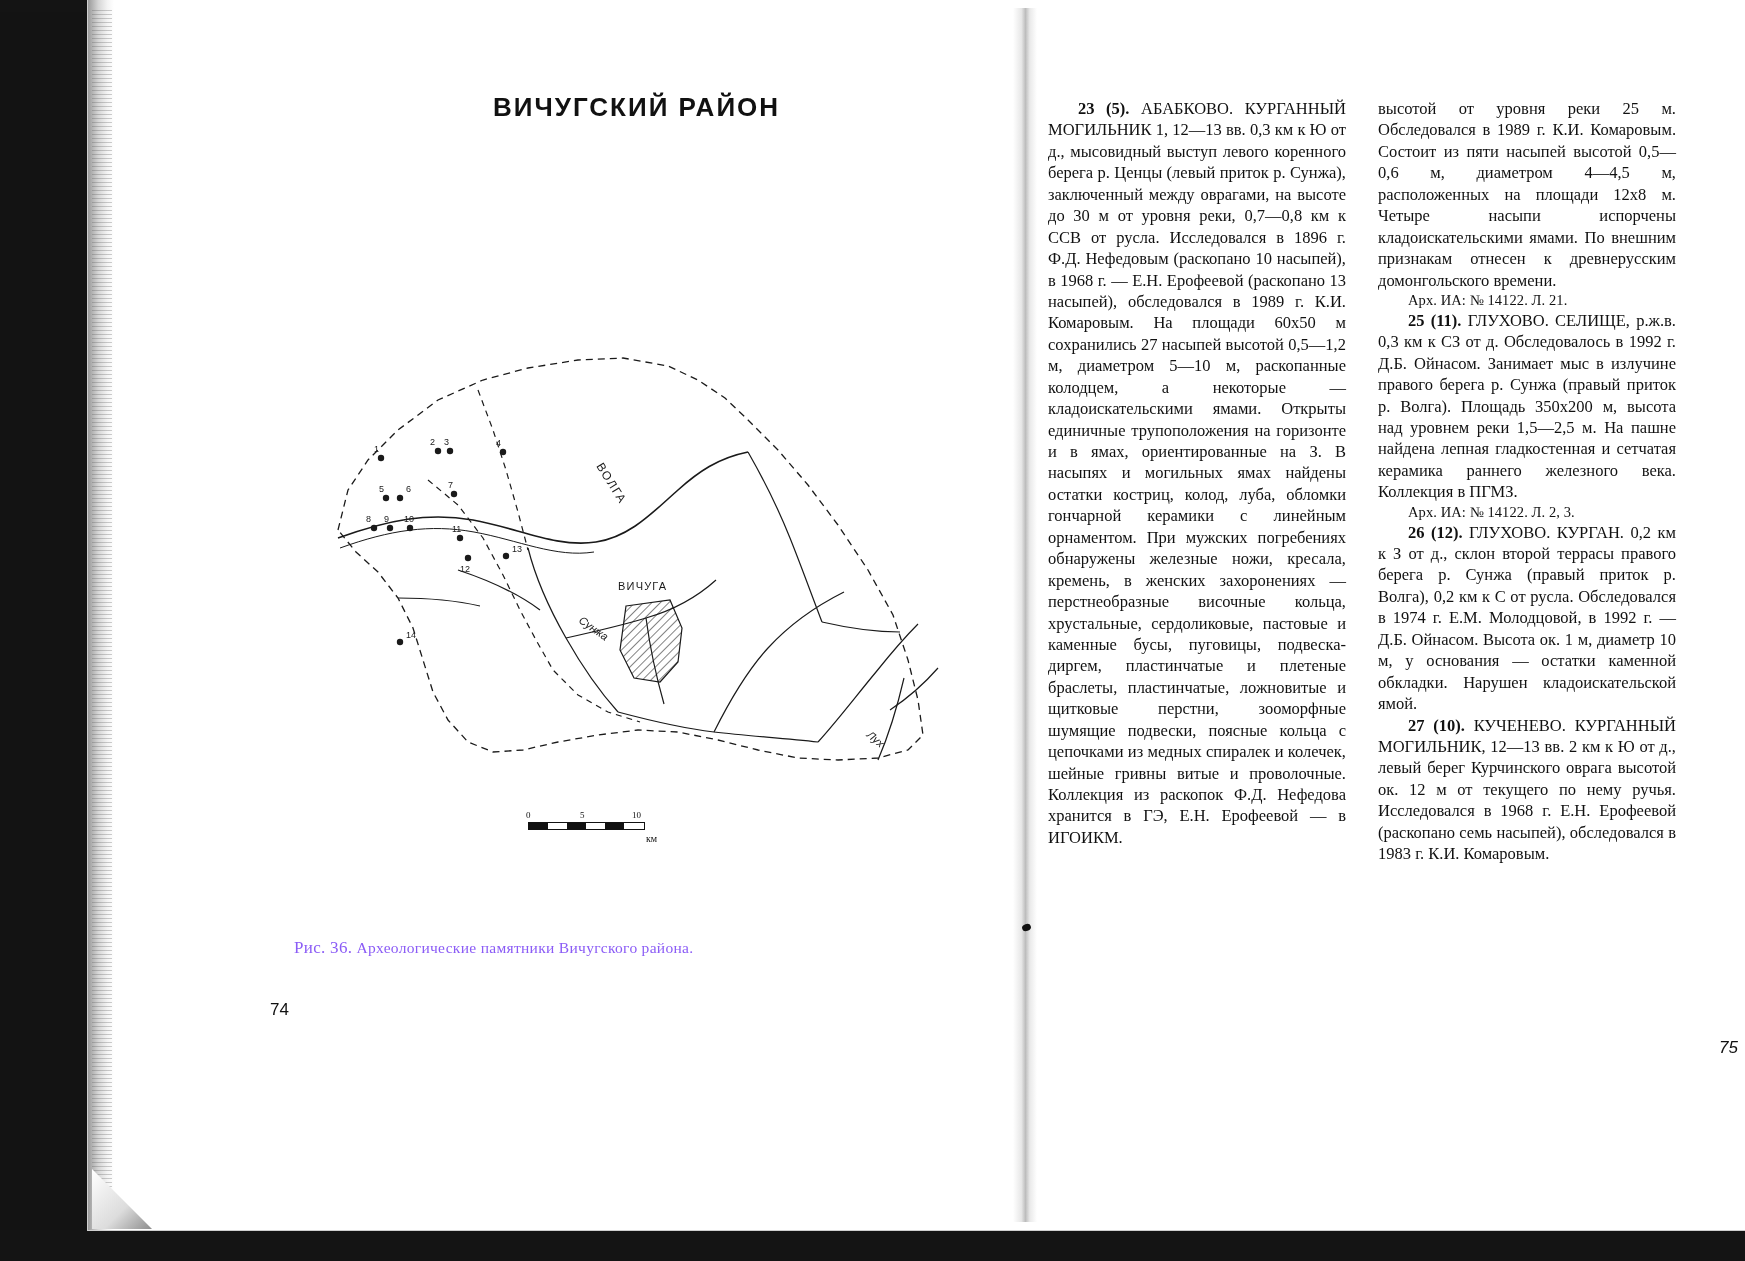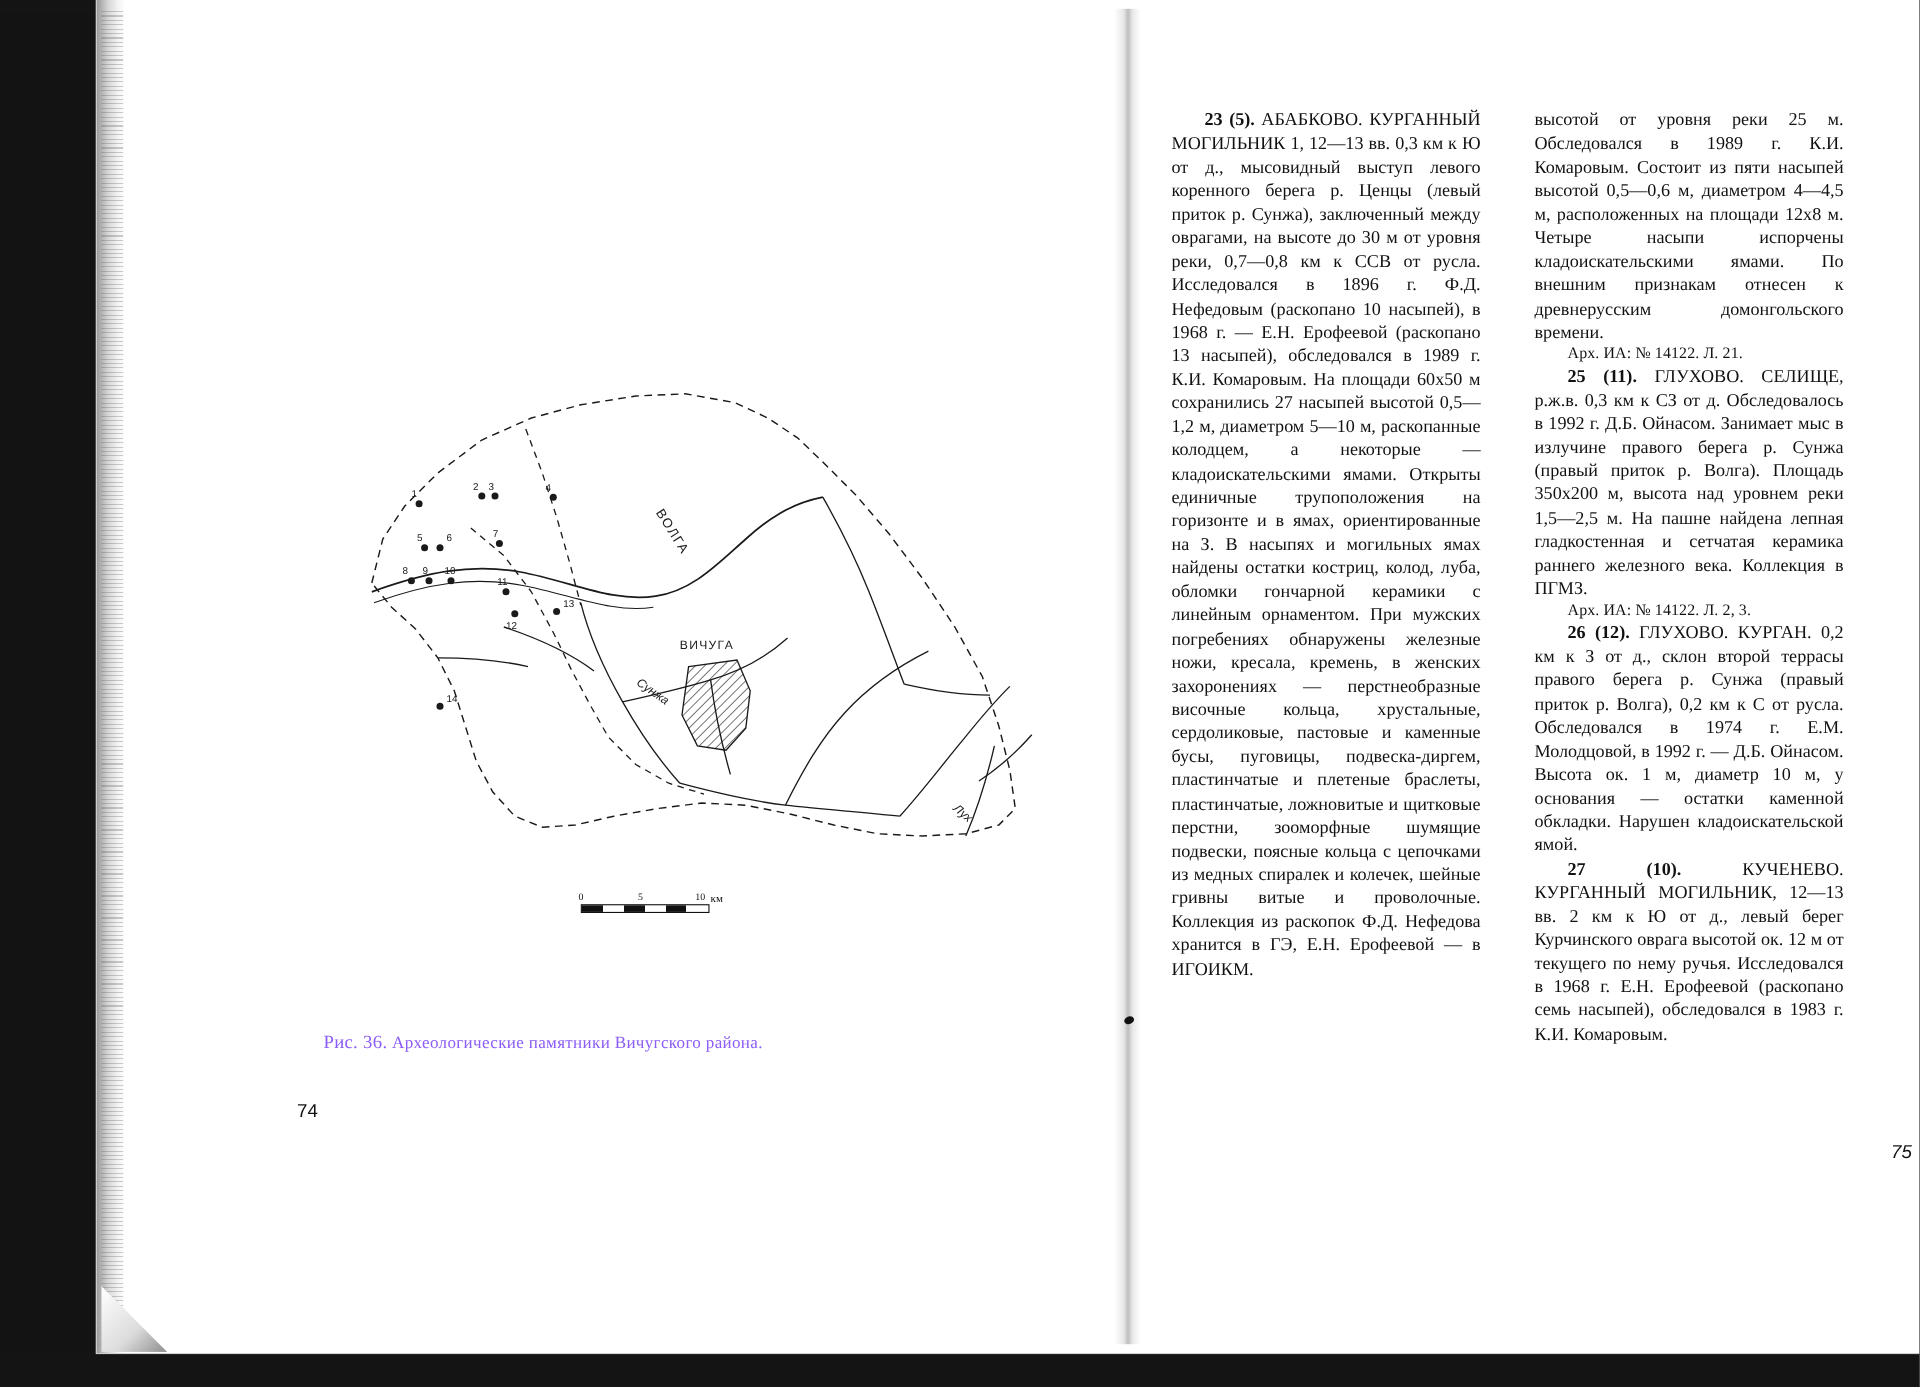--- a/index.html
+++ b/index.html
@@ -138,21 +138,21 @@
     background:
       linear-gradient(to right,
         #111 0px, #111 19px,
         #fff 19px, #fff 38px,
         #111 38px, #111 57px,
         #fff 57px, #fff 76px,
         #111 76px, #111 95px,
         #fff 95px, #fff 115px);
   }
   .scale-bar .t { position:absolute; top:-2px; font-size:9px;}
-  .scale-bar .u { position:absolute; left:118px; top:0; font-size:10px;text-align:center;}
+  .scale-bar .u { position:absolute; left:118px; top:21px; font-size:10px;text-align:center;}
 
   
   .page-right {
     position: absolute;
     left: 960px;
     top: 20px;
     width: 700px;
     height: 1190px;
   }
   .col {
@@ -160,21 +160,21 @@
     top: 78px;
     width: 298px;
     font-size: 16.5px;
     line-height: 1.30;
     text-align: justify;
     color: #111;
     hyphens: auto;
   }
   .col.c1 { left: 0px; }
   .col.c2 { left: 330px; }
-  .col p { margin: 0 0 0 17px; text-indent: 30px; }
+  .col p { margin: 0 0 0 0; text-indent: 30px; }
   .col p.noind { text-indent: 0; }
   .entry { margin-bottom: 9px; }
   .entry .num { font-weight: bold; }
   .ref {
     font-size: 14.5px;
     text-indent: 28px;
     margin: 7px 0 12px 0;
     letter-spacing: .1px;
   }
   .page-num-right {
@@ -212,20 +212,21 @@
   <div class="left-dark"></div>
   <div class="top-dark"></div>
   <div class="bottom-dark"></div>
 
   <div class="book">
 
     <div class="gutter"></div>
 
     <div class="page-left">
 
+      <div class="map-title">ВИЧУГСКИЙ РАЙОН</div>
 
       <div class="map-wrap">
         <svg viewBox="0 0 700 600" width="700" height="600">
           <g fill="none" stroke="#1a1a1a" stroke-width="1.2">
 
             <path d="M60,250 L70,210 L90,180 L120,150 L160,120 L205,100 L250,88 L300,80
                      L345,78 L390,86 L420,100 L447,118 L470,140 L500,170 L530,205
                      L560,245 L590,290 L615,335 L630,380 L640,420 L645,455
                      L630,470 L600,478 L560,480 L520,478 L480,470 L440,460
                      L400,452 L360,450 L320,455 L280,462 L245,470 L215,472

